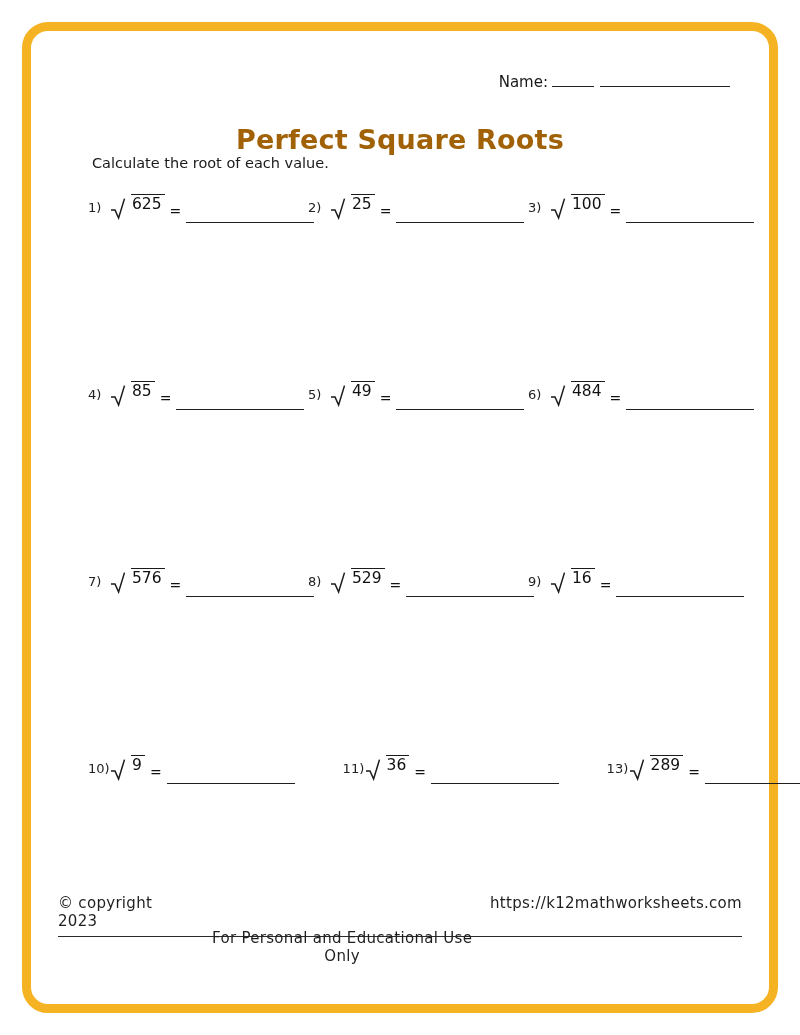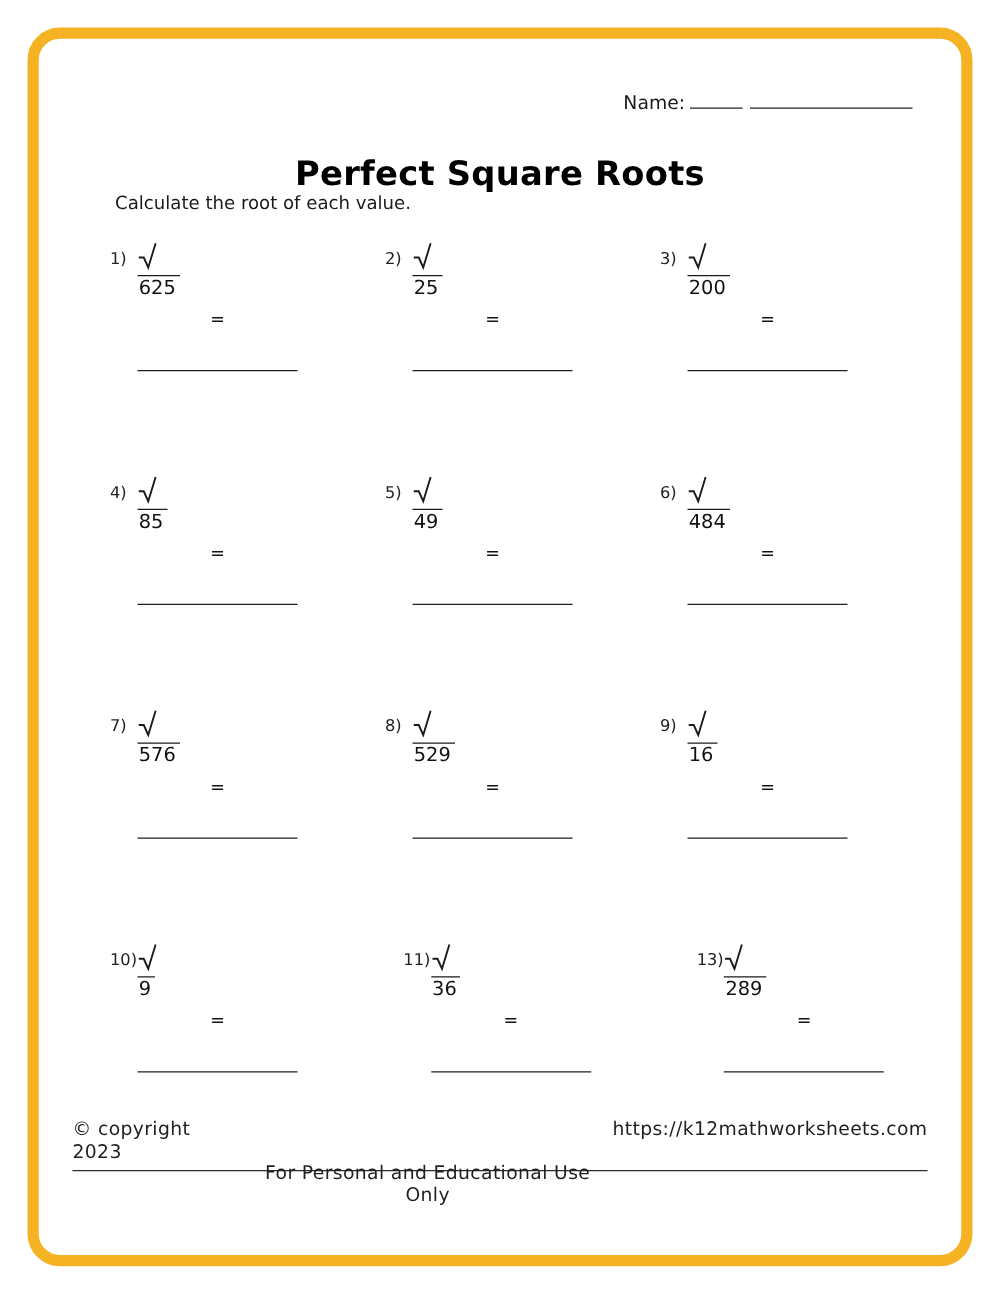--- a/index.html
+++ b/index.html
@@ -68,21 +68,21 @@
     width: 130px;
     border-bottom: 1.4px solid #222;
     height: 14px;
   }
   h1.title {
     text-align: center;
     font-size: 27px;
     font-weight: bold;
     letter-spacing: 0.2px;
     margin: 33px 0 0 0;
-    color: #000000;
+    color: #a16207;
     font-family: "DejaVu Sans", sans-serif;
   }
   .instructions {
     margin-left: 22px;
     font-size: 14.5px;
     color: #1a1a1a;
   }
   
   .grid {
     margin-top: 17px;
@@ -103,23 +103,22 @@
   }
   .num {
     font-size: 13px;
     color: #222;
     padding-top: 12px;
     min-width: 22px;
     text-align: left;
   }
   .expr {
     display: flex;
-    align-items: flex-start;
+    align-items: center;
     padding-top: 2px;
-    flex-direction: column;
   }
   
   .radical {
     display: inline-flex;
     align-items: stretch;
     height: 26px;
     position: relative;
     margin-right: 5px;
   }
   .radical svg {
@@ -221,21 +220,21 @@
           </span>
         </div>
         <div class="cell">
           <span class="num">3)</span>
           <span class="expr">
             <span class="radical">
               <svg width="16" height="26" viewBox="0 0 16 26" aria-hidden="true">
                 <path d="M1 16 L5 16 L8.6 24 L14.5 4.6" fill="none" stroke="#1a1a1a" stroke-width="1.5"></path>
               </svg>
             </span>
-            <span class="radicand">200</span>
+            <span class="radicand">100</span>
             <span class="eq">=</span>
             <span class="answer-line"></span>
           </span>
         </div>
       </div>
 
       <div class="prow">
         <div class="cell">
           <span class="num">4)</span>
           <span class="expr">

